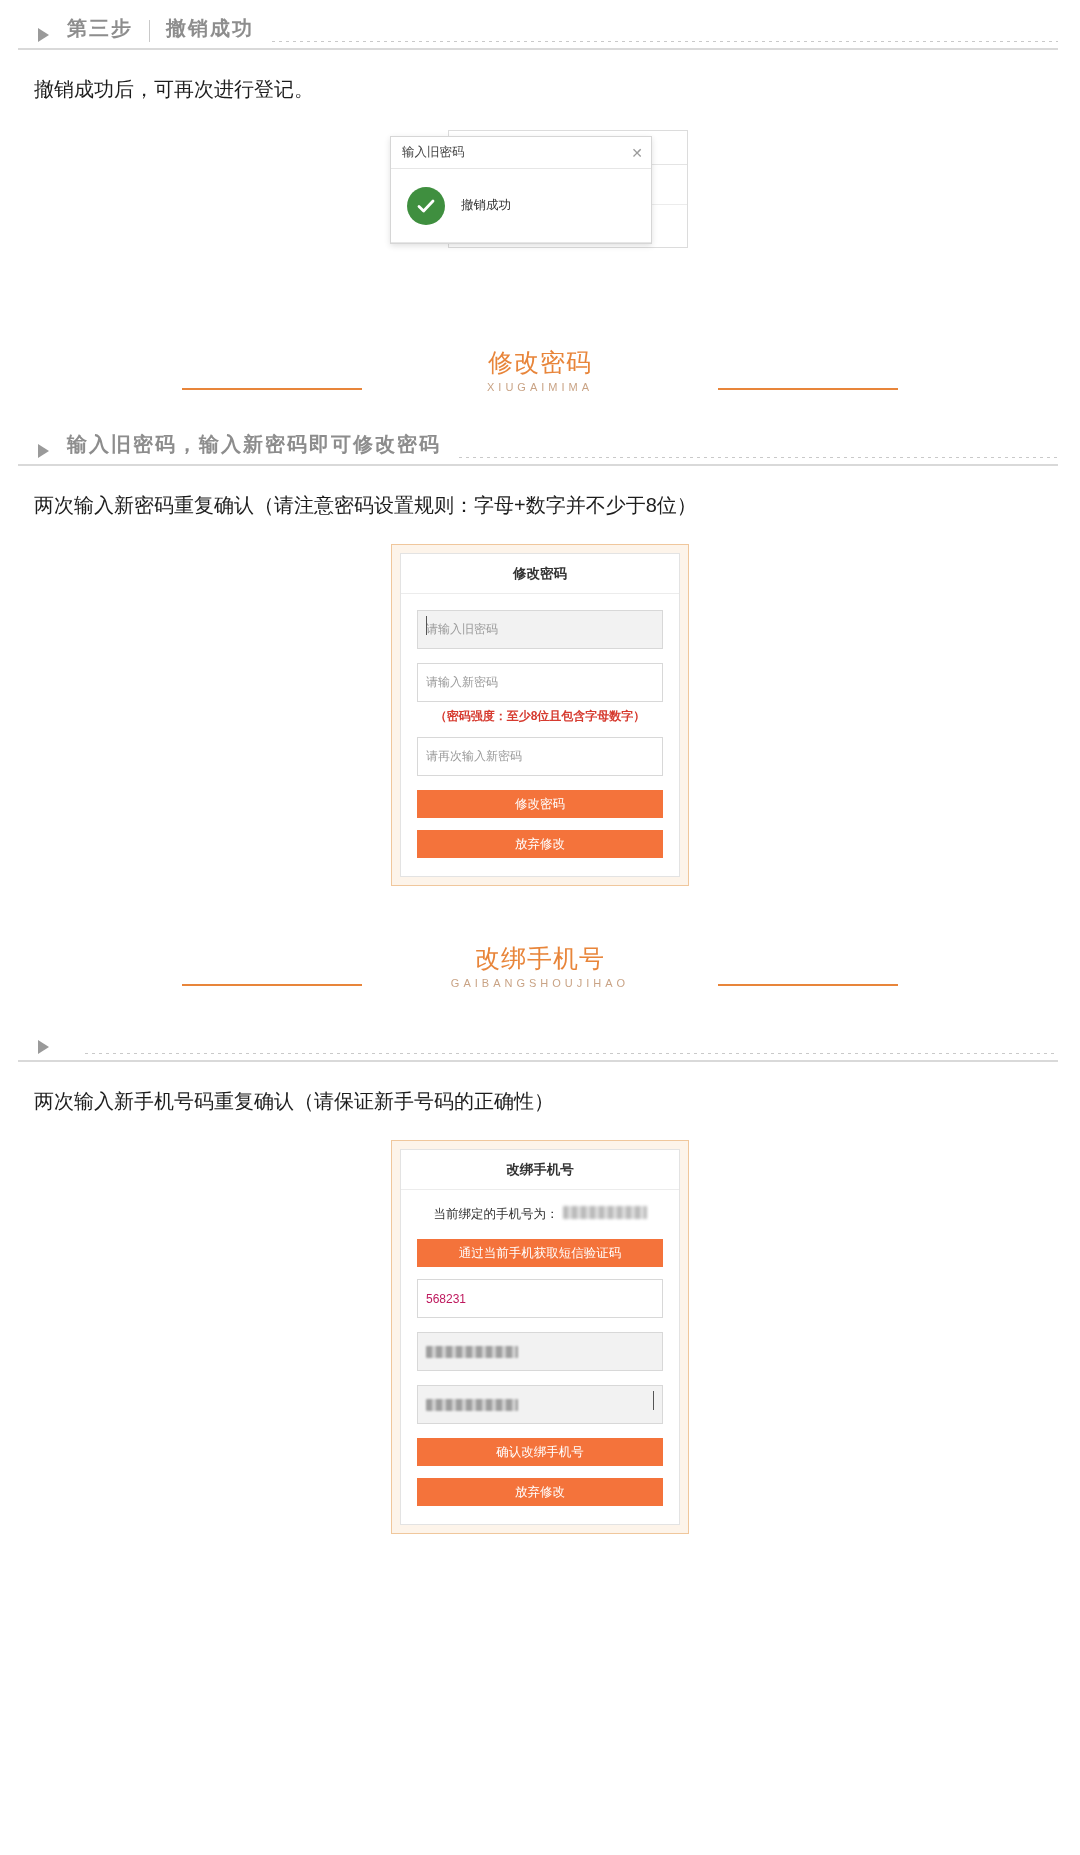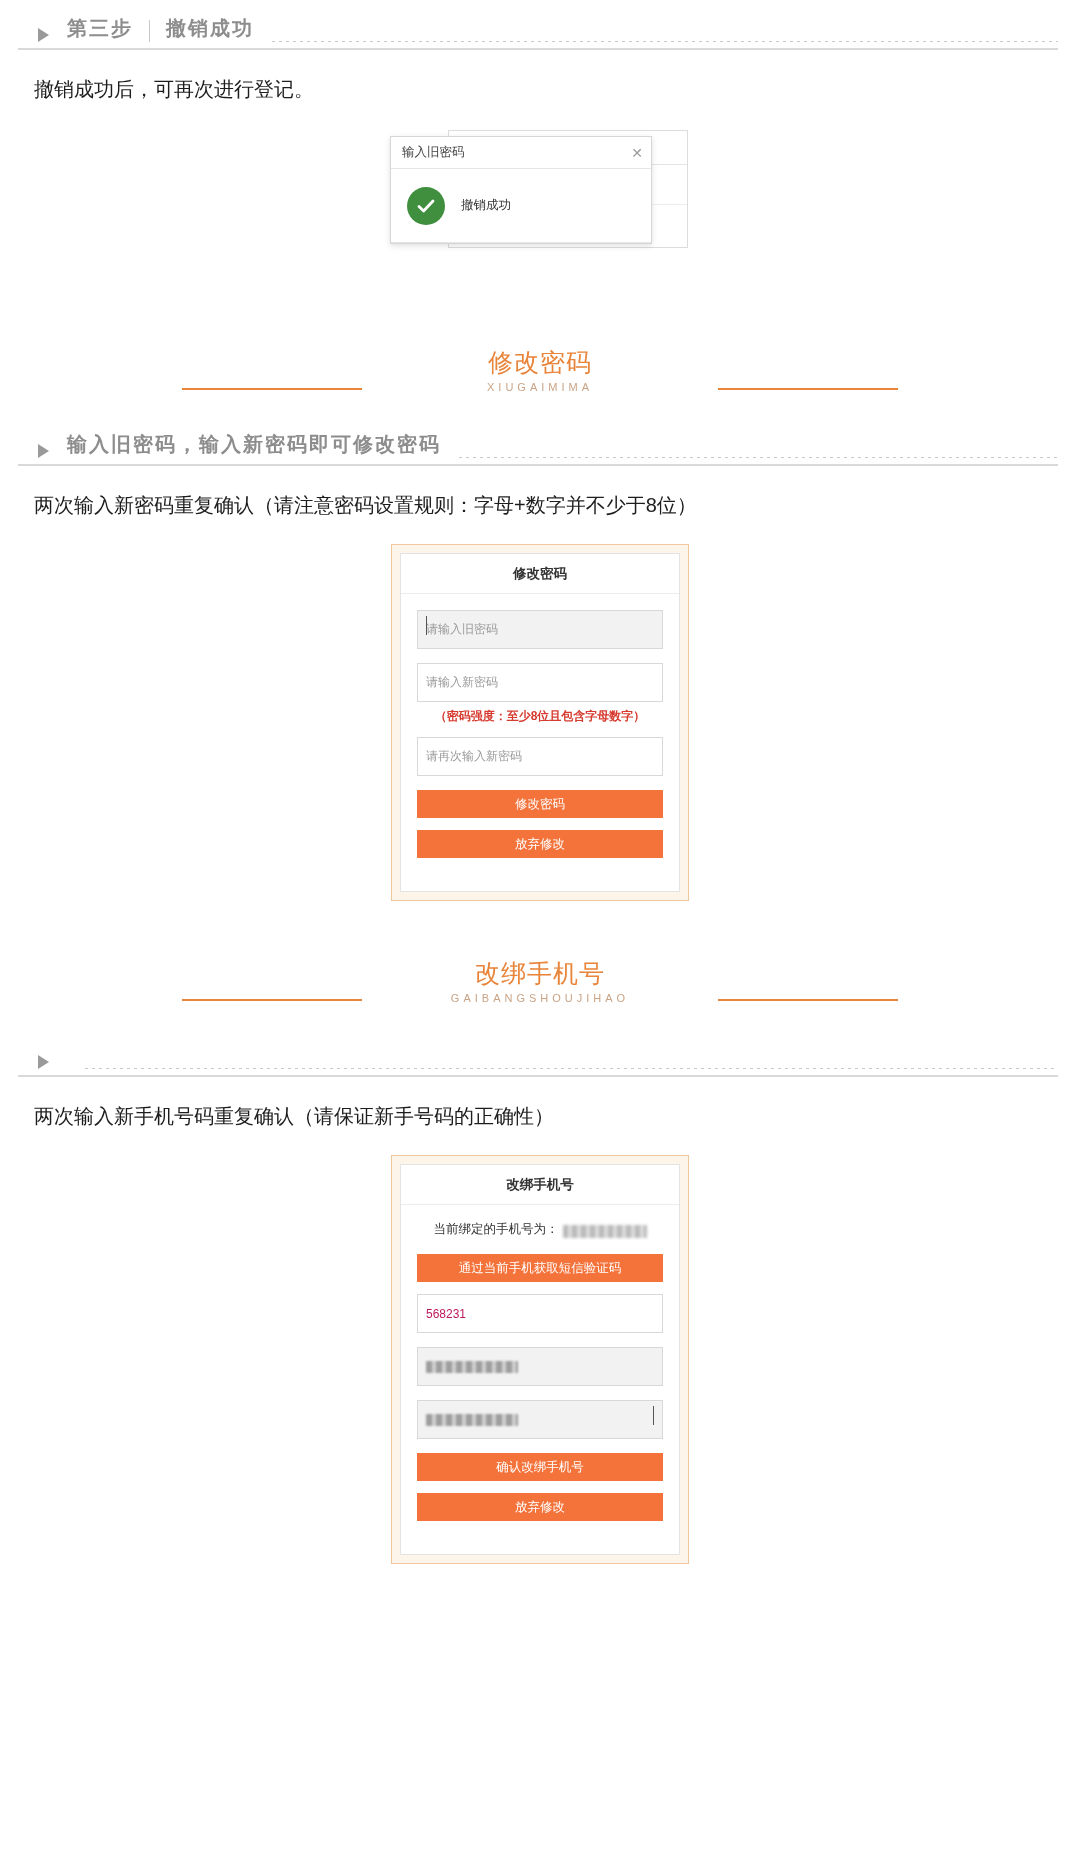--- a/index.html
+++ b/index.html
@@ -228,25 +228,25 @@
     width: 100%;
     height: 28px;
     background: #f4733b;
     color: #fff;
     font-size: 12.5px;
     display: flex; align-items: center; justify-content: center;
     border: none;
     margin-bottom: 12px;
     cursor: pointer;
   }
-  .obtn.last { margin-bottom: 15px; }
+  .obtn.last { margin-bottom: 0; }
   .bound-row {
     font-size: 12.5px;
     color: #333;
-    display: flex; align-items: flex-end; justify-content: center;
+    display: flex; align-items: flex-start; justify-content: center;
     margin-bottom: 16px;
   }
   .blurred {
     display: inline-block;
     margin-left: 4px;
     width: 84px; height: 13px;
     background: repeating-linear-gradient(90deg,#b9b9b9 0 5px,#dcdcdc 5px 9px);
     filter: blur(1.4px);
     border-radius: 1px;
   }

